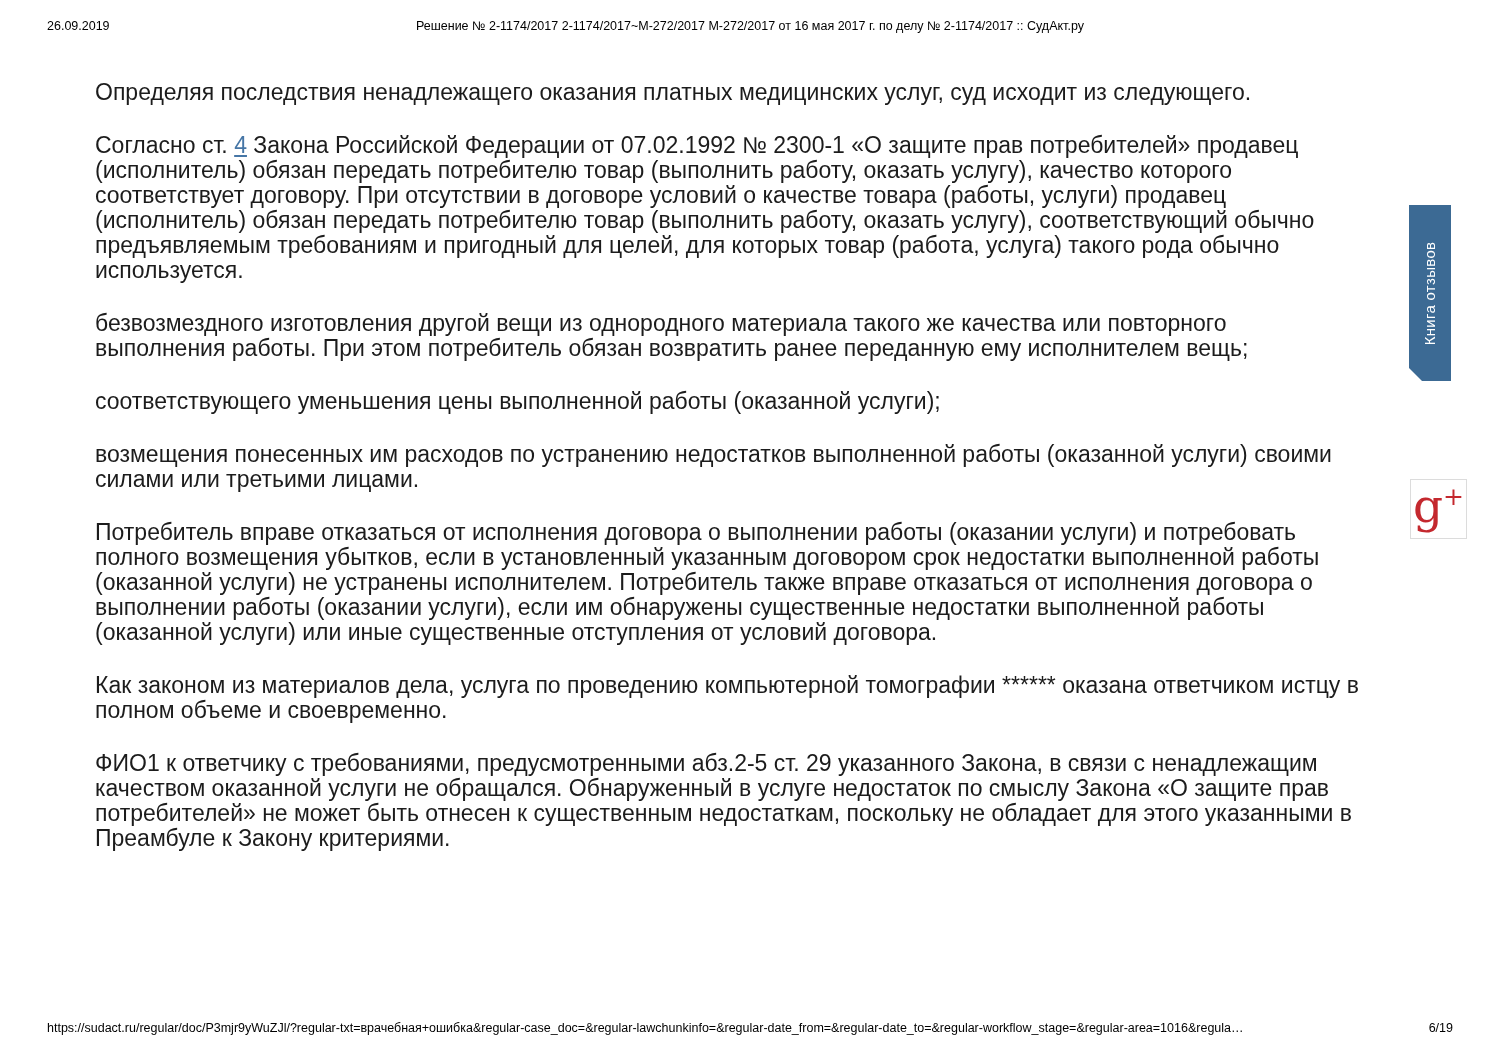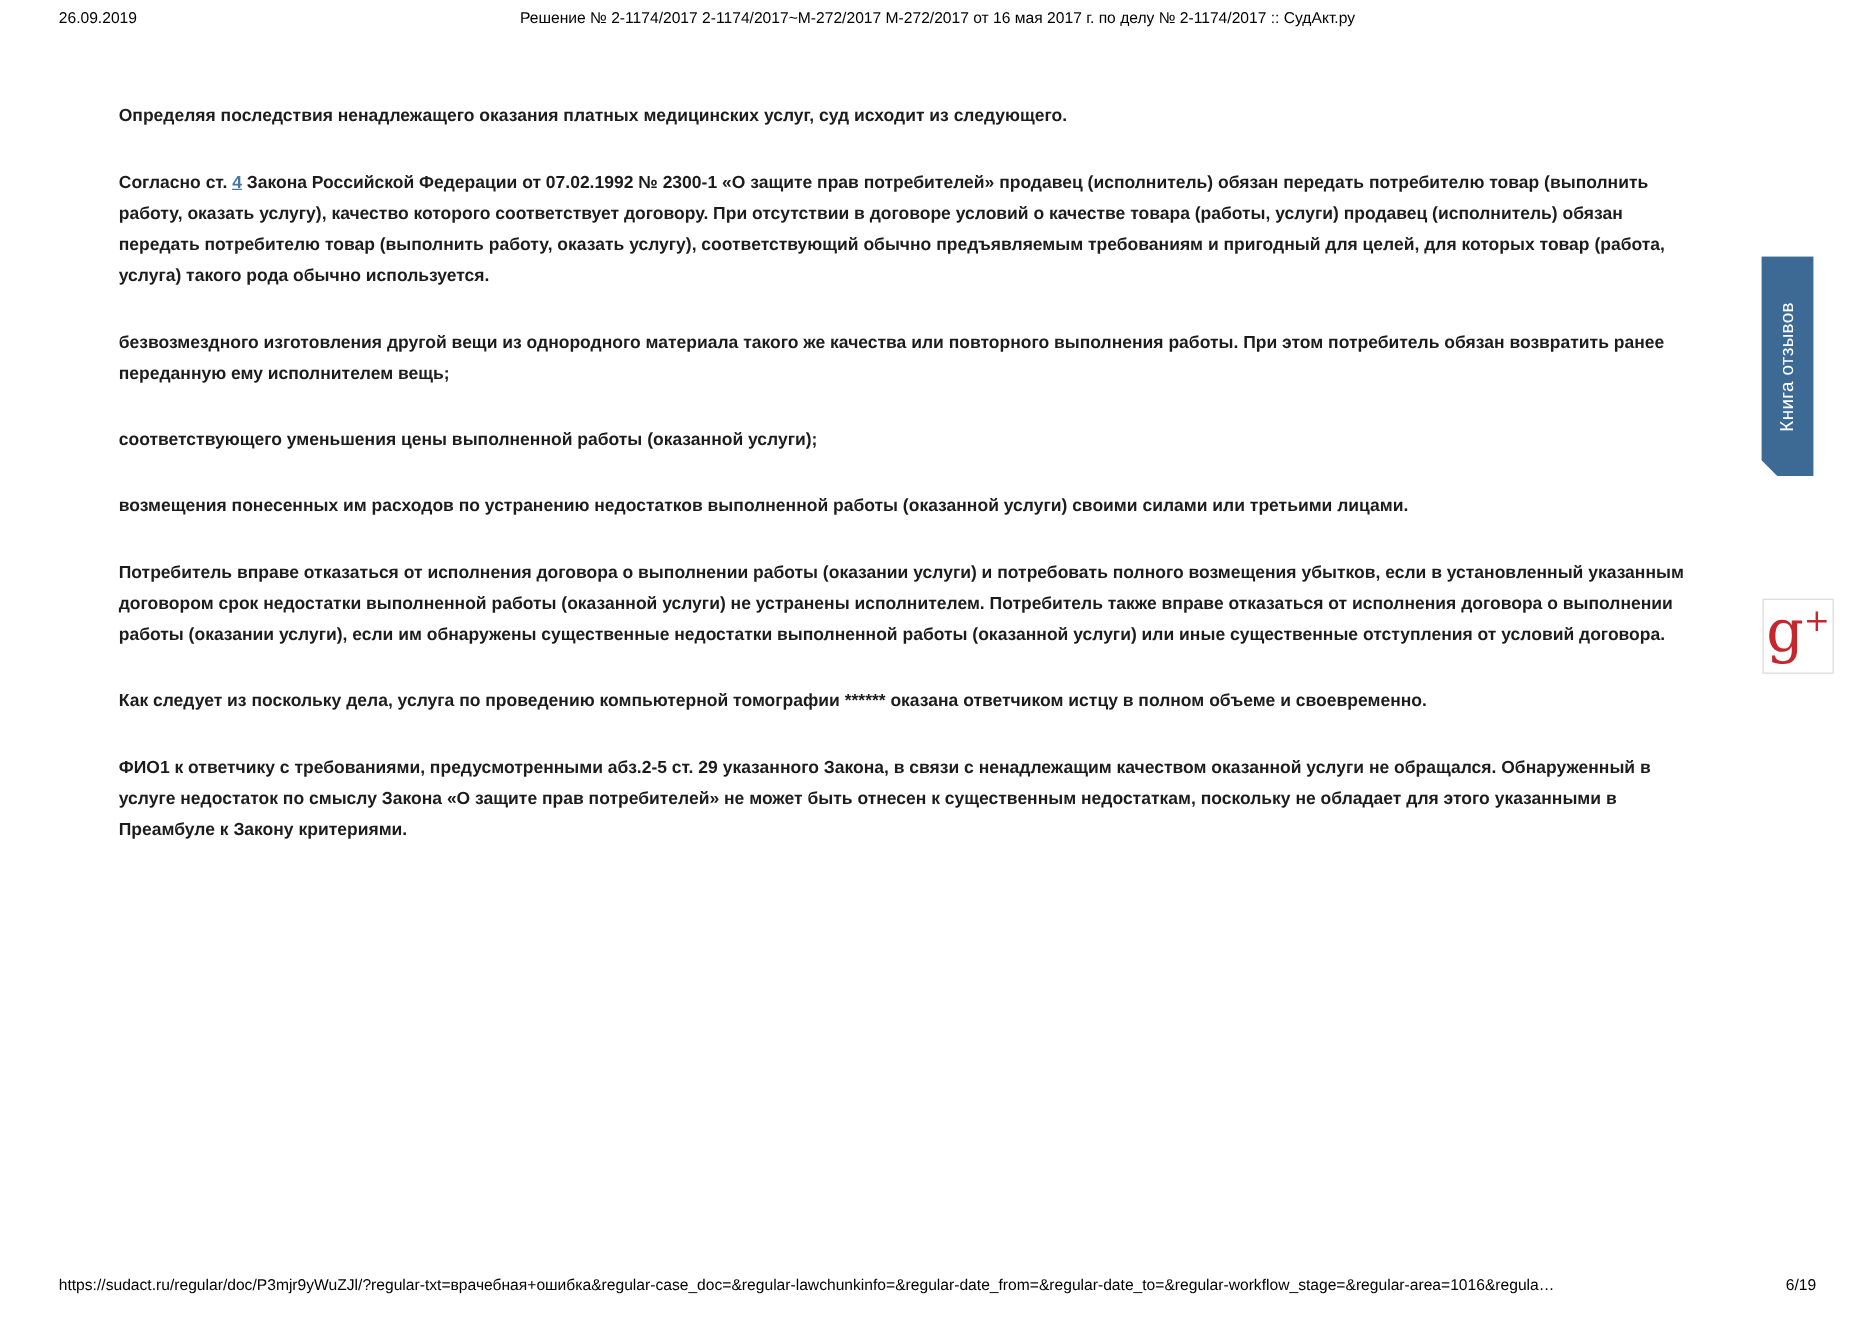--- a/index.html
+++ b/index.html
@@ -8,38 +8,37 @@
     position: relative;
     background: #ffffff;
     font-family: "Liberation Sans", sans-serif;
     color: #1f1f1f;
     overflow: hidden;
   }
 
   
   .print-header {
     position: absolute;
-    top: 7px; left: 47px; right: 47px;
+    top: 19px; left: 47px; right: 47px;
     height: 16px;
     font-size: 12.5px;
     color: #000;
     white-space: nowrap;
   }
   .print-date { position: absolute; left: 0; top: 0; }
   .print-title { text-align: center; }
 
   
   .article {
     position: absolute;
     left: 95px; top: 80px;
     width: 1268px;
-    font-size: 14px;
+    font-size: 23px;
     line-height: 25px;
     color: #1c1c1c;
-    font-weight: bold;
   }
   .article p { margin: 0 0 28px 0; }
   .article a.statute-link {
     color: #4676a6;
     text-decoration: underline;
     cursor: pointer;
   }
 
   
   .feedback-tab {
@@ -104,21 +103,21 @@
   <div class="print-title">Решение № 2-1174/2017 2-1174/2017~М-272/2017 М-272/2017 от 16 мая 2017 г. по делу № 2-1174/2017 :: СудАкт.ру</div>
 </div>
 
 <div class="article">
     <p><span>Определяя последствия ненадлежащего оказания платных медицинских услуг, суд исходит из следующего.</span></p>
     <p><span>Согласно ст. </span><a class="statute-link" href="#">4</a><span> Закона Российской Федерации от 07.02.1992 № 2300-1 «О защите прав потребителей» продавец (исполнитель) обязан передать потребителю товар (выполнить работу, оказать услугу), качество которого соответствует договору. При отсутствии в договоре условий о качестве товара (работы, услуги) продавец (исполнитель) обязан передать потребителю товар (выполнить работу, оказать услугу), соответствующий обычно предъявляемым требованиям и пригодный для целей, для которых товар (работа, услуга) такого рода обычно используется.</span></p>
     <p><span>безвозмездного изготовления другой вещи из однородного материала такого же качества или повторного выполнения работы. При этом потребитель обязан возвратить ранее переданную ему исполнителем вещь;</span></p>
     <p><span>соответствующего уменьшения цены выполненной работы (оказанной услуги);</span></p>
     <p><span>возмещения понесенных им расходов по устранению недостатков выполненной работы (оказанной услуги) своими силами или третьими лицами.</span></p>
     <p><span>Потребитель вправе отказаться от исполнения договора о выполнении работы (оказании услуги) и потребовать полного возмещения убытков, если в установленный указанным договором срок недостатки выполненной работы (оказанной услуги) не устранены исполнителем. Потребитель также вправе отказаться от исполнения договора о выполнении работы (оказании услуги), если им обнаружены существенные недостатки выполненной работы (оказанной услуги) или иные существенные отступления от условий договора.</span></p>
-    <p><span>Как следует из поскольку дела, услуга по проведению компьютерной томографии ****** оказана ответчиком истцу в полном объеме и своевременно.</span></p>
+    <p><span>Как законом из материалов дела, услуга по проведению компьютерной томографии ****** оказана ответчиком истцу в полном объеме и своевременно.</span></p>
     <p><span>ФИО1 к ответчику с требованиями, предусмотренными абз.2-5 ст. 29 указанного Закона, в связи с ненадлежащим качеством оказанной услуги не обращался. Обнаруженный в услуге недостаток по смыслу Закона «О защите прав потребителей» не может быть отнесен к существенным недостаткам, поскольку не обладает для этого указанными в Преамбуле к Закону критериями.</span></p>
   </div>
 
 <button class="feedback-tab" style="background: rgb(60, 106, 148);">
   <span class="tab-label">Книга отзывов</span>
 </button>
 
 <div class="gplus-box" style="color: rgb(196, 40, 46);">
   <span class="g">g</span>
   <span class="plus">+</span>

